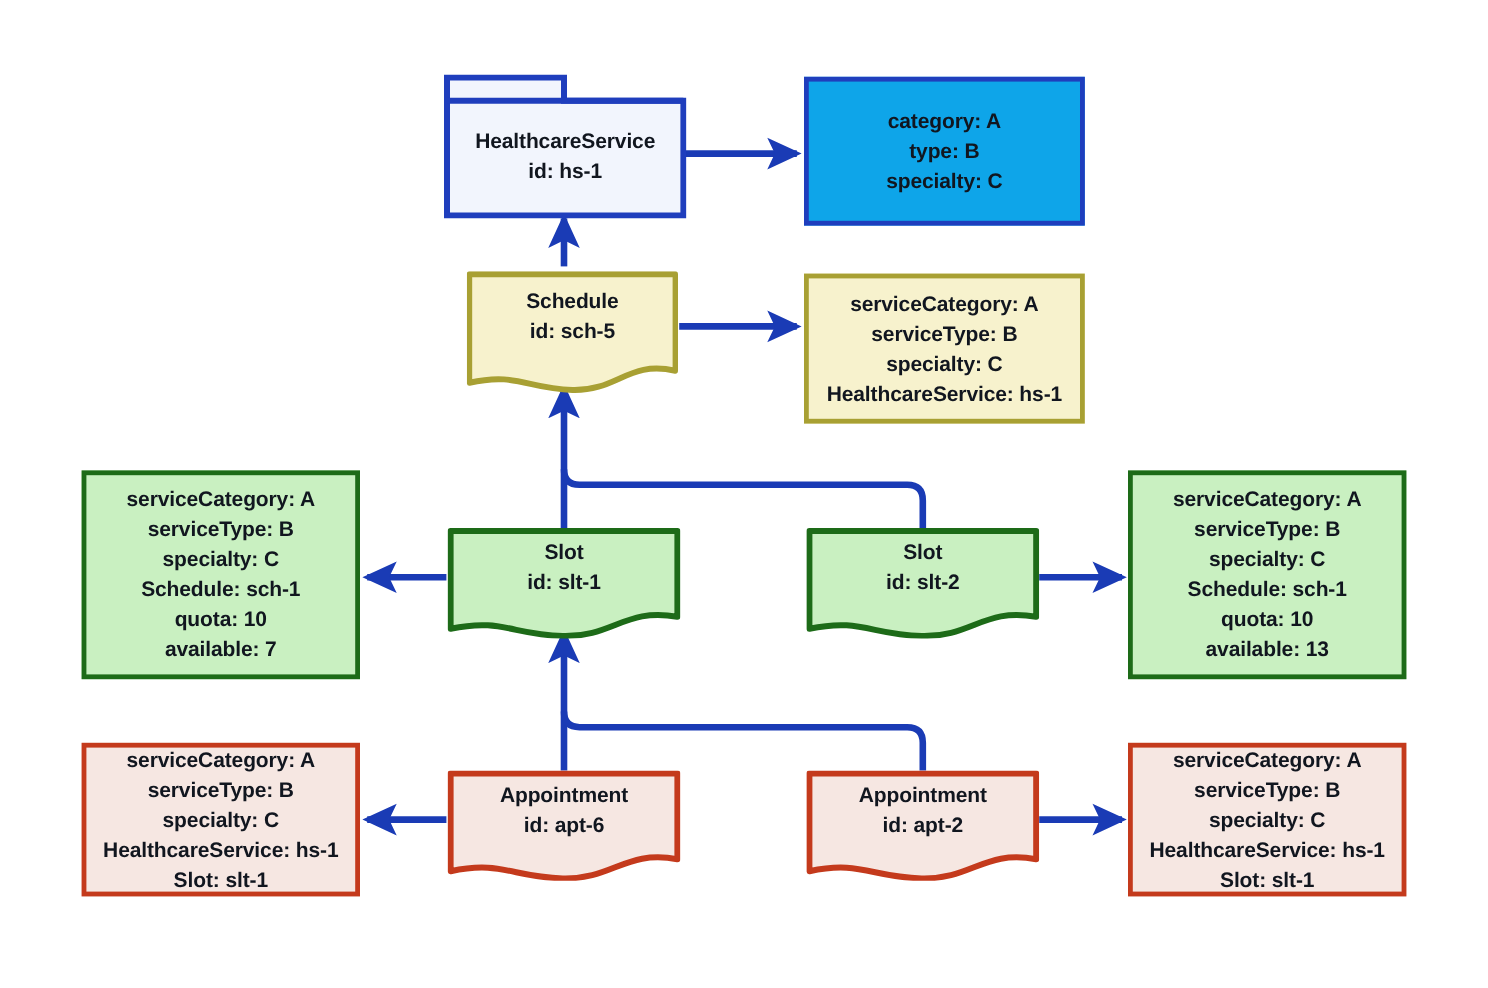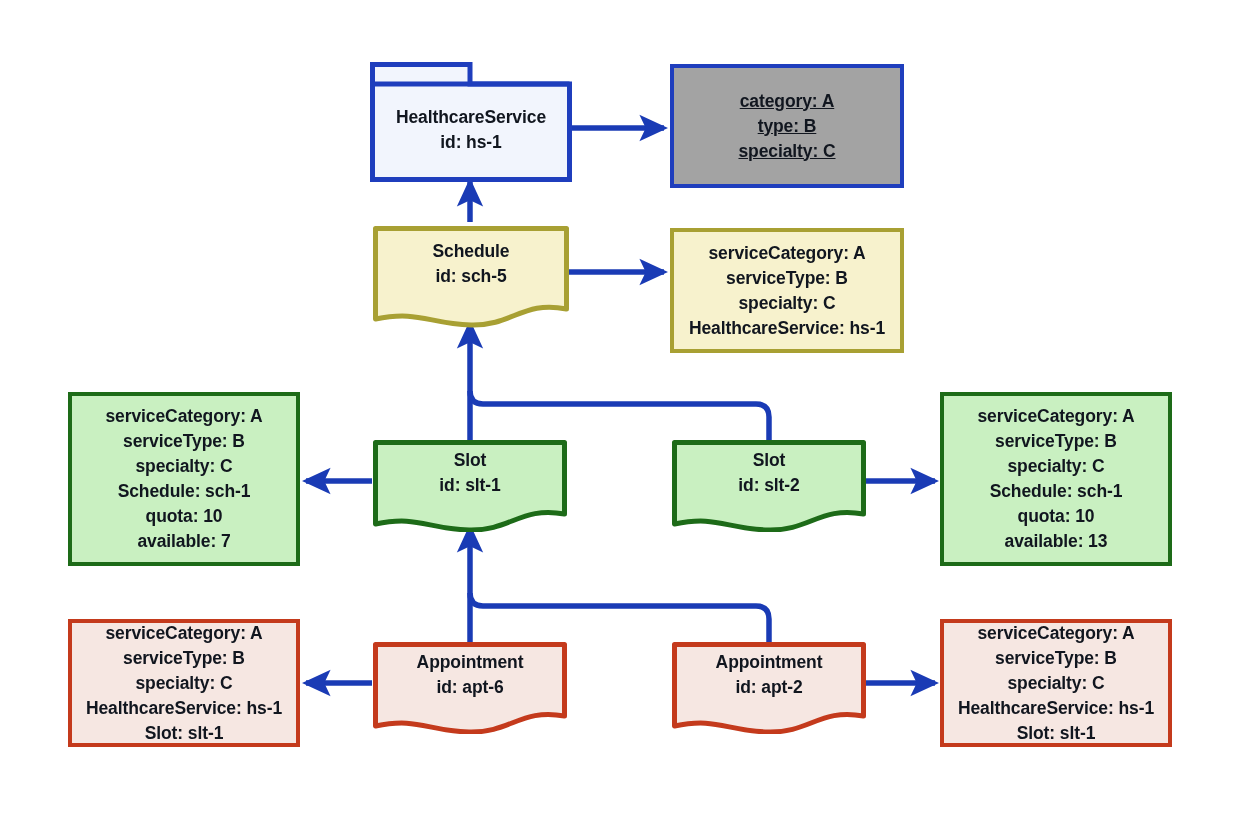--- a/index.html
+++ b/index.html
@@ -38,21 +38,21 @@
     letter-spacing: -0.1px;
   }
   
   .card {
     border-style: solid;
     border-width: 4px;
     font-size: 17.5px;
     line-height: 25px;
   }
   .card .lines { padding: 0 10px; }
-  .card.blue   { border-color: #1f3ebd; background: #a3a3a3; text-decoration: underline; }
+  .card.blue   { border-color: #1f3ebd; background: #0ea5e9; }
   .card.yellow { border-color: #a8a033; background: #f7f2cd; }
   .card.green  { border-color: #1d6b18; background: #c9f0c1; }
   .card.red    { border-color: #c43a1c; background: #f6e7e2; }
 
   
   .shape {
     background: transparent;
     border: 0;
   }
   .shape svg {
@@ -126,21 +126,21 @@
   </div>
 
   <div class="node card blue" style="left:670px; top:64px; width:234px; height:124px;">
     <div class="lines">
       <span class="ln">category: A</span>
       <span class="ln">type: B</span>
       <span class="ln">specialty: C</span>
     </div>
   </div>
 
-  <div class="node shape doc" style="left:373px; top:226px; width:196px; height:102px;">
+  <div class="node shape doc" style="left:389px; top:226px; width:176px; height:102px;">
     <svg viewBox="0 0 196 102" preserveAspectRatio="none">
       <path d="M 2.5 2.5 L 193.5 2.5 L 193.5 83 C 150 74 140 100 98 99 C 56 98 46 84 2.5 93 Z" fill="#f7f2cd" stroke="#a8a033" stroke-width="5" stroke-linejoin="round"></path>
     </svg>
     <div class="lines">
       <span class="ln">Schedule</span>
       <span class="ln">id: sch-5</span>
     </div>
   </div>
 
   <div class="node card yellow" style="left:670px; top:228px; width:234px; height:125px;">

